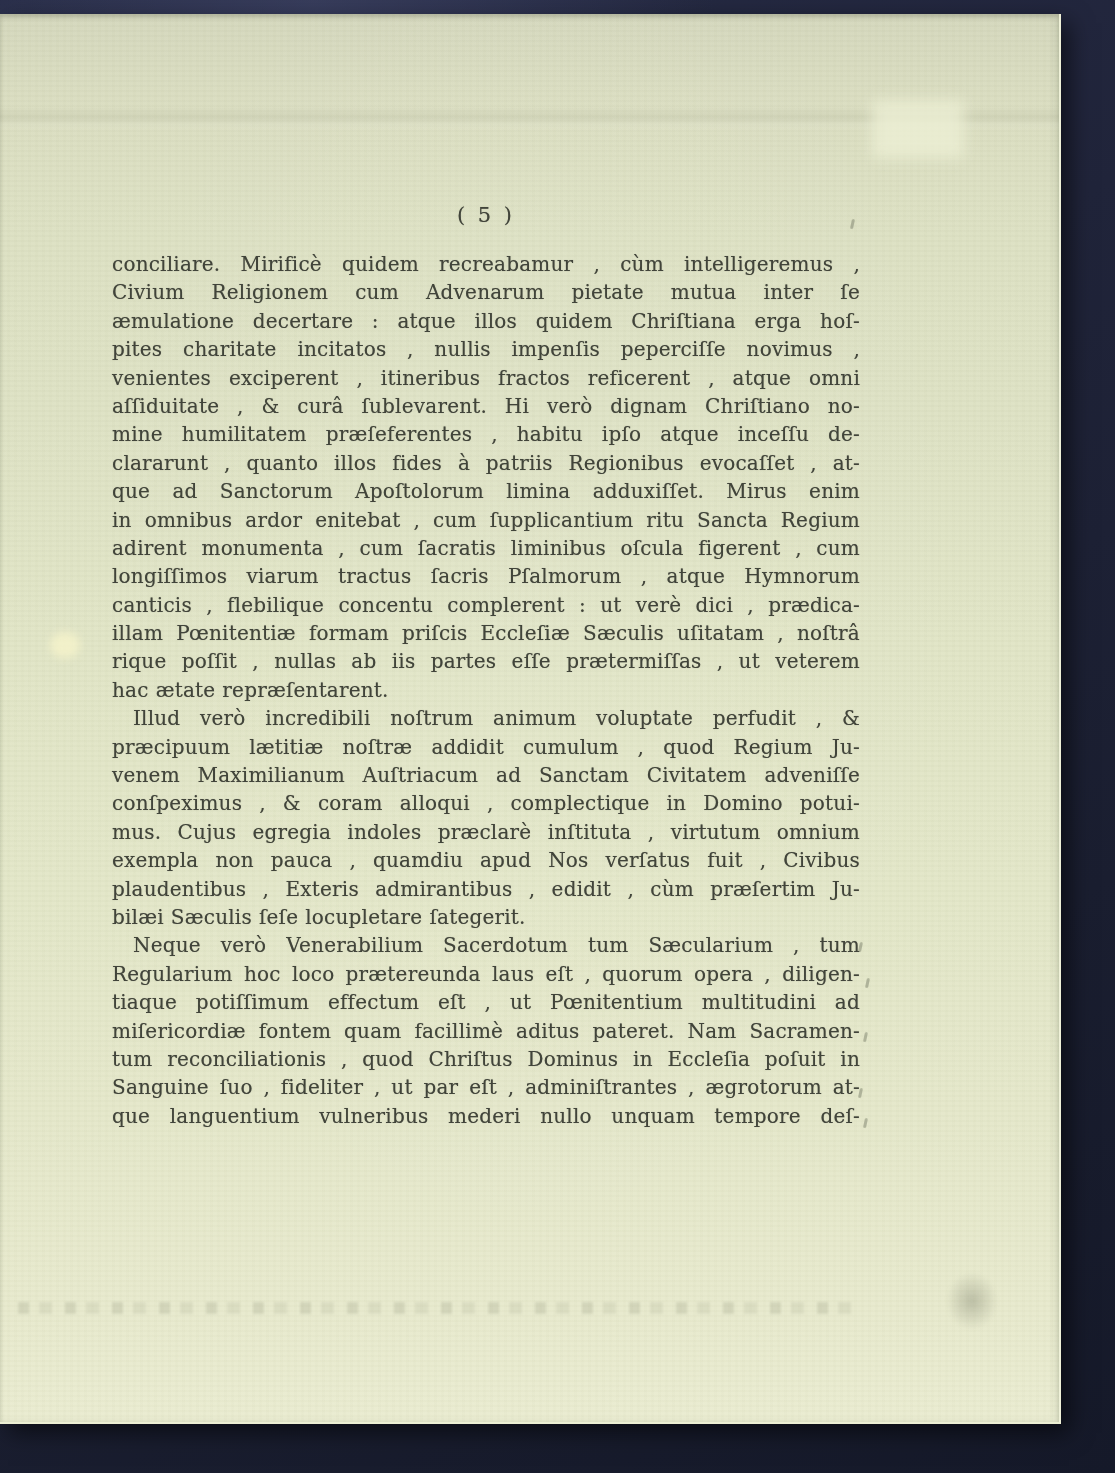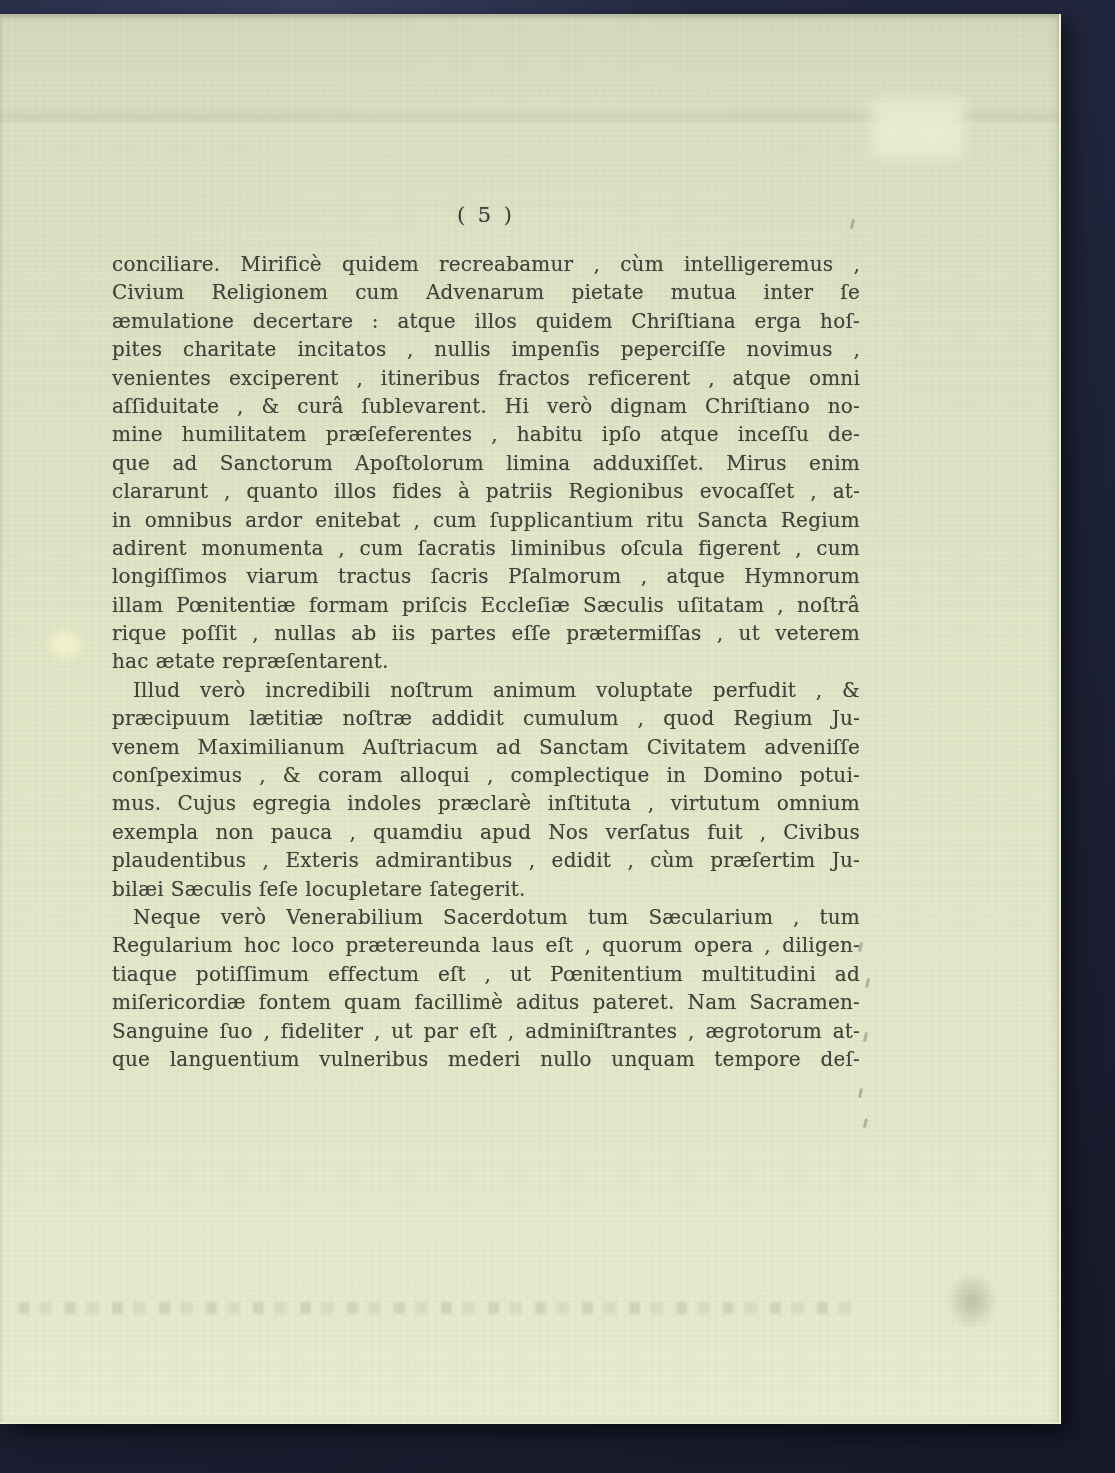--- a/index.html
+++ b/index.html
@@ -74,40 +74,42 @@
   <div class="page-number">( 5 )</div>
 
   <div class="text-block">
       <div class="line">conciliare. Mirificè quidem recreabamur , cùm intelligeremus ,</div>
       <div class="line">Civium Religionem cum Advenarum pietate mutua inter ſe</div>
       <div class="line">æmulatione decertare : atque illos quidem Chriſtiana erga hoſ-</div>
       <div class="line">pites charitate incitatos , nullis impenſis peperciſſe novimus ,</div>
       <div class="line">venientes exciperent , itineribus fractos reficerent , atque omni</div>
       <div class="line">aſſiduitate , &amp; curâ ſublevarent. Hi verò dignam Chriſtiano no-</div>
       <div class="line">mine humilitatem præſeferentes , habitu ipſo atque inceſſu de-</div>
+      <div class="line">clararunt , quanto illos fides à patriis Regionibus evocaſſet , at-</div>
       <div class="line">que ad Sanctorum Apoſtolorum limina adduxiſſet. Mirus enim</div>
-      <div class="line">clararunt , quanto illos fides à patriis Regionibus evocaſſet , at-</div>
       <div class="line">in omnibus ardor enitebat , cum ſupplicantium ritu Sancta Regium</div>
       <div class="line">adirent monumenta , cum ſacratis liminibus oſcula figerent , cum</div>
       <div class="line">longiſſimos viarum tractus ſacris Pſalmorum , atque Hymnorum</div>
+      <div class="line">canticis , flebilique concentu complerent : ut verè dici , prædica-</div>
       <div class="line">illam Pœnitentiæ formam priſcis Eccleſiæ Sæculis uſitatam , noſtrâ</div>
       <div class="line">rique poſſit , nullas ab iis partes eſſe prætermiſſas , ut veterem</div>
       <div class="line end">hac ætate repræſentarent.</div>
       <div class="line indent">Illud verò incredibili noſtrum animum voluptate perfudit , &amp;</div>
       <div class="line">præcipuum lætitiæ noſtræ addidit cumulum , quod Regium Ju-</div>
       <div class="line">venem Maximilianum Auſtriacum ad Sanctam Civitatem adveniſſe</div>
       <div class="line">conſpeximus , &amp; coram alloqui , complectique in Domino potui-</div>
       <div class="line">mus. Cujus egregia indoles præclarè inſtituta , virtutum omnium</div>
       <div class="line">exempla non pauca , quamdiu apud Nos verſatus fuit , Civibus</div>
       <div class="line">plaudentibus , Exteris admirantibus , edidit , cùm præſertim Ju-</div>
       <div class="line end">bilæi Sæculis ſeſe locupletare ſategerit.</div>
       <div class="line indent">Neque verò Venerabilium Sacerdotum tum Sæcularium , tum</div>
       <div class="line">Regularium hoc loco prætereunda laus eſt , quorum opera , diligen-</div>
       <div class="line">tiaque potiſſimum effectum eſt , ut Pœnitentium multitudini ad</div>
       <div class="line">miſericordiæ fontem quam facillimè aditus pateret. Nam Sacramen-</div>
+      <div class="line">tum reconciliationis , quod Chriſtus Dominus in Eccleſia poſuit in</div>
       <div class="line">Sanguine ſuo , fideliter , ut par eſt , adminiſtrantes , ægrotorum at-</div>
       <div class="line">que languentium vulneribus mederi nullo unquam tempore deſ-</div>
     </div>
 
   <div class="ghost" style="left:851px;top:205px;"></div>
   <div class="ghost" style="left:859px;top:928px;"></div>
   <div class="ghost" style="left:866px;top:964px;"></div>
   <div class="ghost" style="left:864px;top:1018px;"></div>
   <div class="ghost" style="left:859px;top:1074px;"></div>
   <div class="ghost" style="left:864px;top:1104px;"></div>

